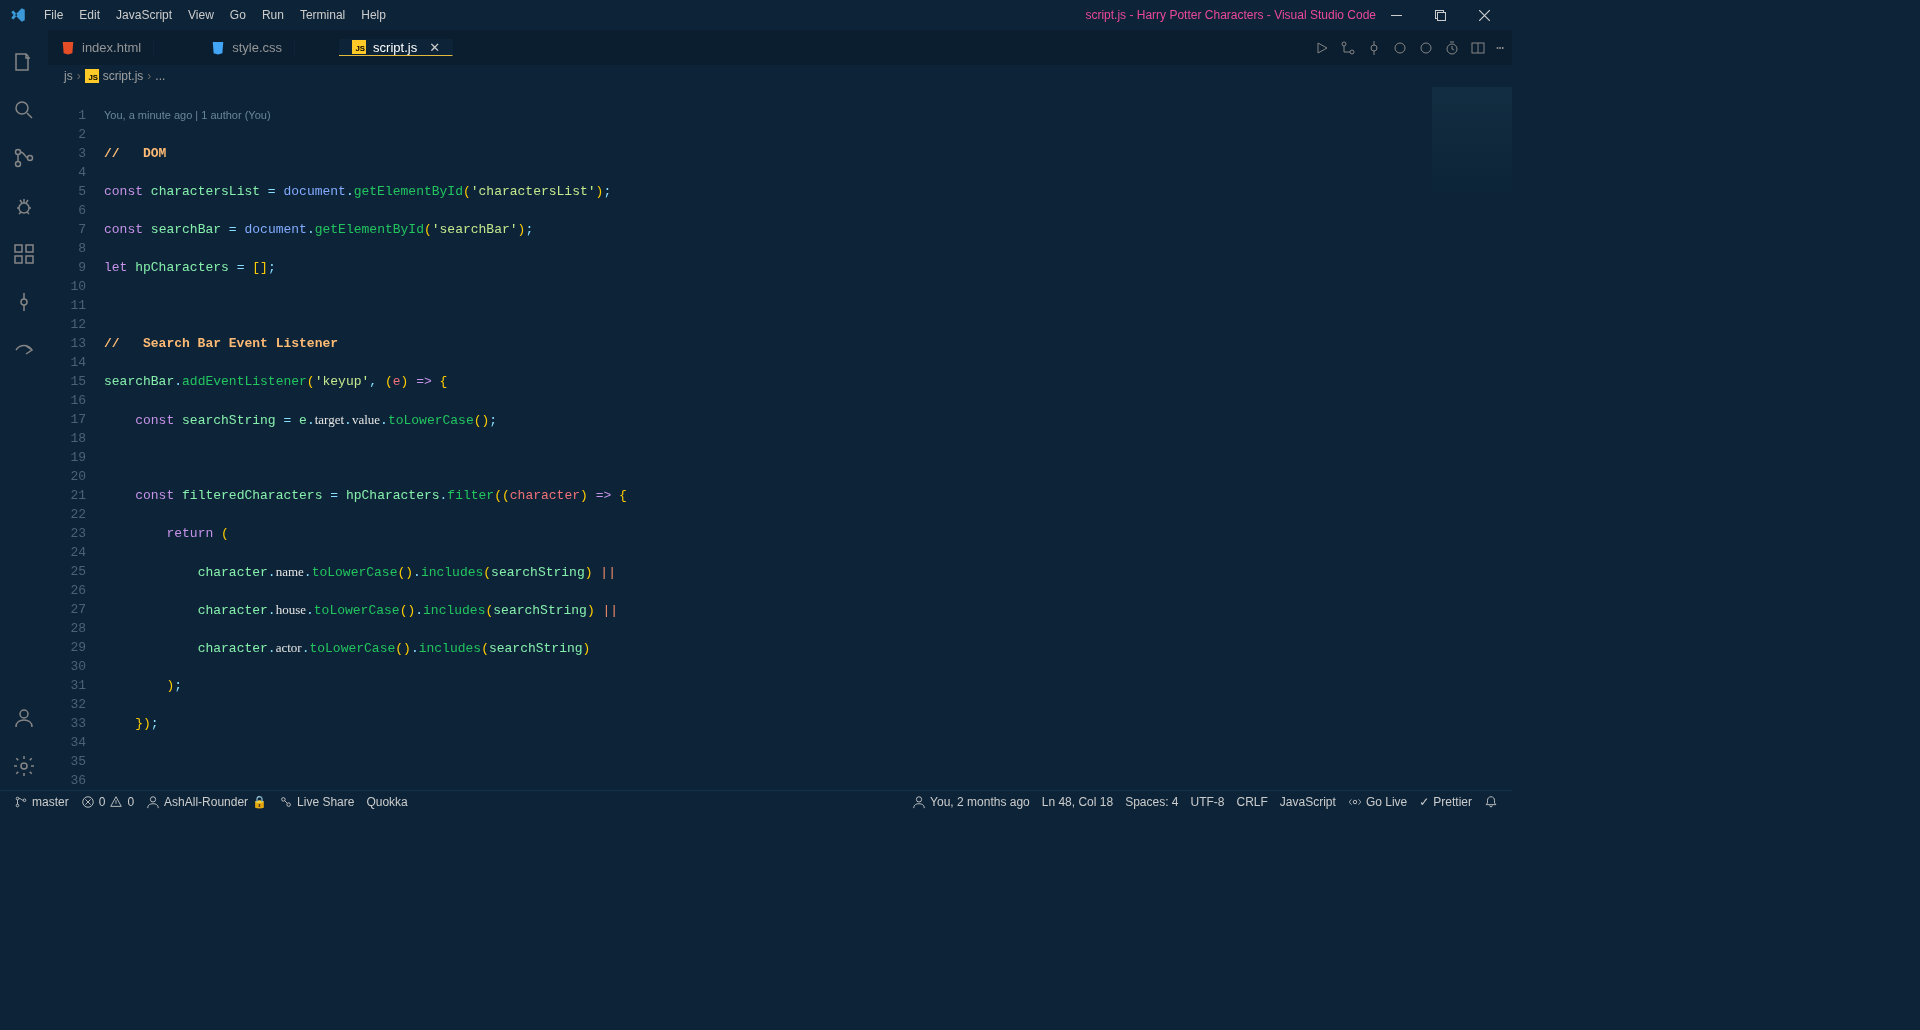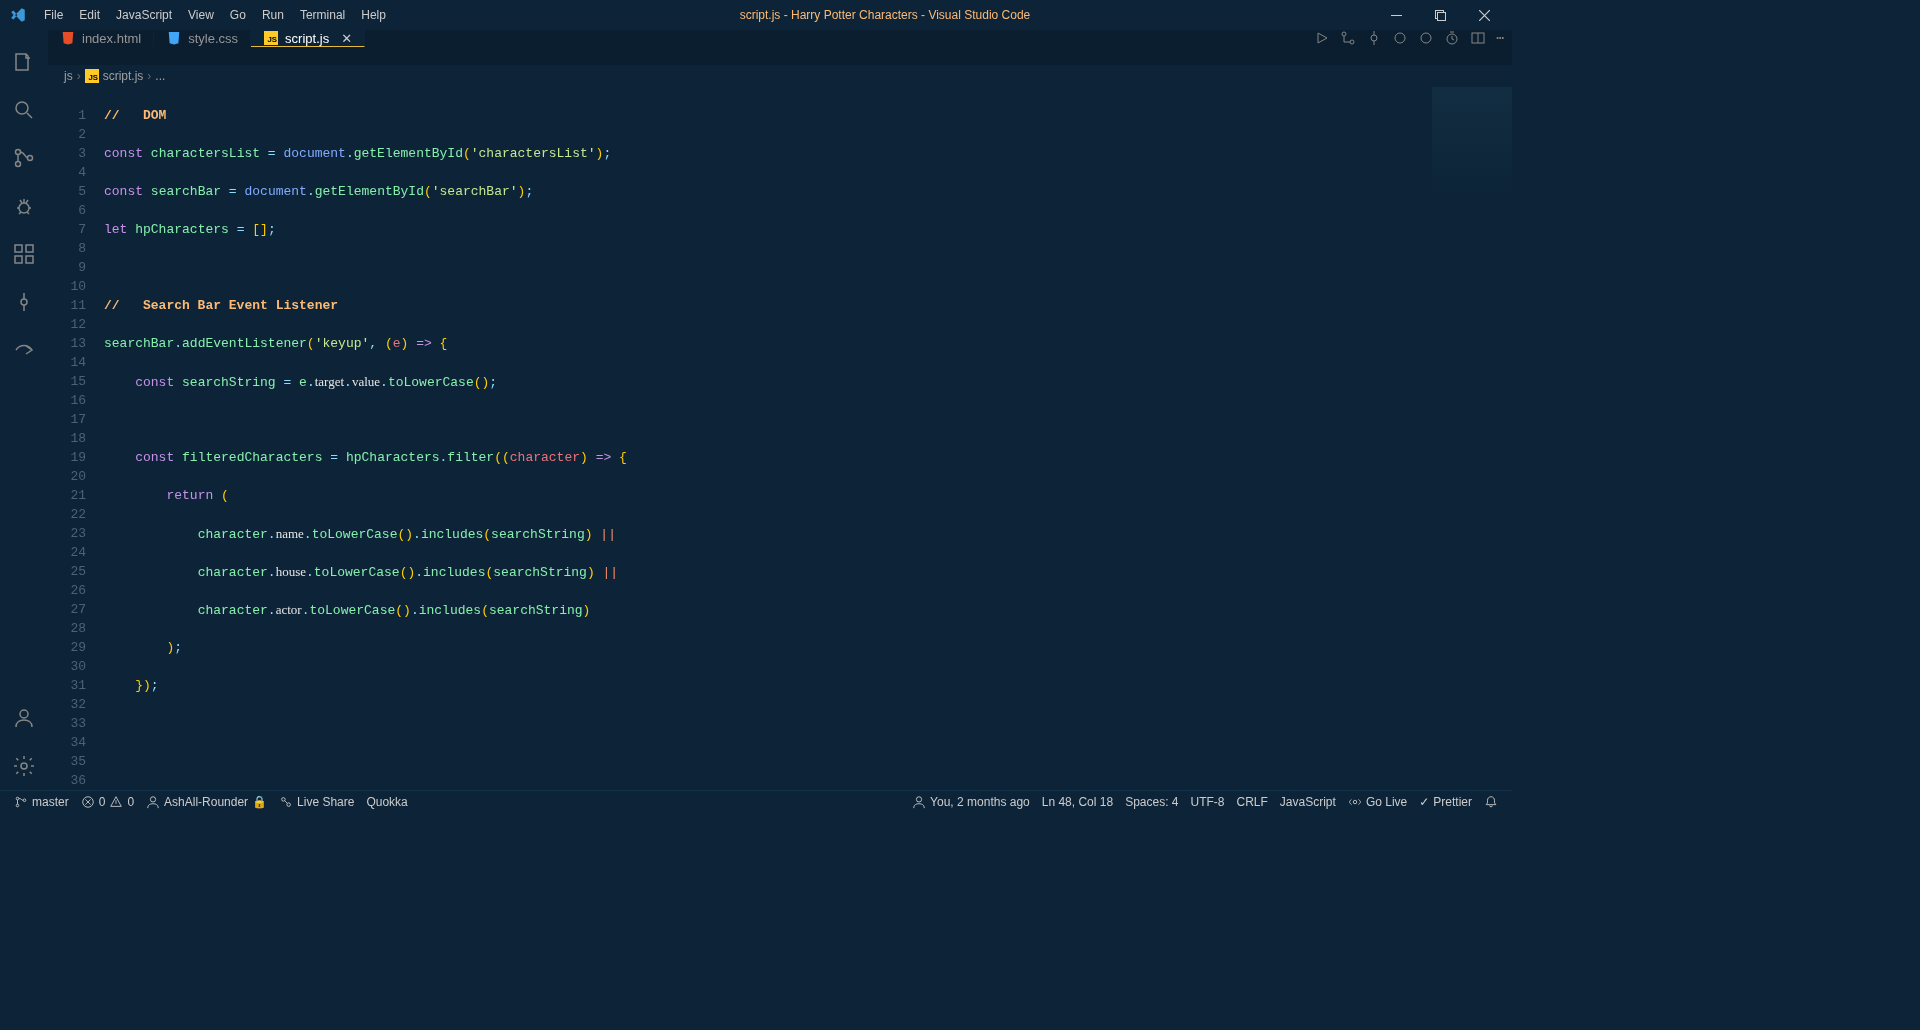--- a/index.html
+++ b/index.html
@@ -18,21 +18,21 @@
   background: #0d2438;
   display: flex;
   align-items: center;
   padding: 0 8px;
   font-family: Liberation Sans, sans-serif;
   font-size: 12px;
   color: #cccccc;
 }
 .titlebar .logo { width: 20px; height: 20px; margin-right: 8px; display:flex;align-items:center;justify-content:center; }
 .titlebar .menu-item { padding: 0 8px; cursor: pointer; }
-.titlebar .title-center { flex: 1; text-align: center; color: #fdba74; }
+.titlebar .title-center { flex: 1; text-align: right; color: #ec4899; }
 .titlebar .win-controls { display: flex; gap: 4px; }
 .titlebar .win-btn { width: 40px; height: 28px; display: flex; align-items: center; justify-content: center; cursor: pointer; }
 .main-area { flex: 1; display: flex; overflow: hidden; }
 .activity-bar {
   width: 48px;
   background: #0d2438;
   display: flex;
   flex-direction: column;
   align-items: center;
   padding-top: 8px;
@@ -42,21 +42,22 @@
   display: flex; align-items: center; justify-content: center;
   color: #858585;
   cursor: pointer;
 }
 .activity-bar .ab-spacer { flex: 1; }
 .editor-area { flex: 1; display: flex; flex-direction: column; overflow: hidden; }
 .tabs-bar {
   height: 35px;
   background: #0a1e30;
   display: flex;
-  align-items: flex-start;
+  align-items: center;
+  gap: 44px;
 }
 .tab {
   padding: 0 12px;
   display: flex; align-items: center; gap: 6px;
   color: #969696;
   font-family: -apple-system, BlinkMacSystemFont, 'Segoe UI', sans-serif;
   font-size: 13px;
   cursor: pointer;
   border-right: 1px solid #0d2438;
 }
@@ -113,21 +114,21 @@
   width: 80px; height: 140px;
   background: linear-gradient(#1a3a50 0%, transparent 80%);
   opacity: 0.4;
 }
 .tok-comment { color: #fdba74; font-style: normal; font-weight: bold; }
 .tok-kw { color: #c792ea; }
 .tok-kw2 { color: #c792ea; }
 .tok-var { color: #86efac; }
 .tok-op { color: #89ddff; }
 .tok-obj { color: #82aaff; }
-.tok-fn { color: #86efac; }
+.tok-fn { color: #22c55e; }
 .tok-str { color: #c3e88d; }
 .tok-punc { color: #ffcc00; }
 .tok-punc2 { color: #89ddff; }
 .tok-prop { color: #e5e5e5; font-family: Liberation Serif, serif; }
 .tok-param { color: #f07178; }
 .tok-or { color: #f78c6c; }
 .statusbar {
   height: 22px;
   background: #0d2438;
   border-top: 1px solid #12324a;
@@ -361,20 +362,21 @@
           <div>29</div>
           <div>30</div>
           <div>31</div>
           <div>32</div>
           <div>33</div>
           <div>34</div>
           <div>35</div>
           <div>36</div>
         </div>
       <div class="code-area">
+<div class="codelens">You, a minute ago | 1 author (You)</div>
 <div class="code-line"><span class="tok-comment">//   DOM</span></div>
 <div class="code-line"><span class="tok-kw">const</span> <span class="tok-var">charactersList</span> <span class="tok-op">=</span> <span class="tok-obj">document</span><span class="tok-punc2">.</span><span class="tok-fn">getElementById</span><span class="tok-punc">(</span><span class="tok-str">'charactersList'</span><span class="tok-punc">)</span><span class="tok-punc2">;</span></div>
 <div class="code-line"><span class="tok-kw">const</span> <span class="tok-var">searchBar</span> <span class="tok-op">=</span> <span class="tok-obj">document</span><span class="tok-punc2">.</span><span class="tok-fn">getElementById</span><span class="tok-punc">(</span><span class="tok-str">'searchBar'</span><span class="tok-punc">)</span><span class="tok-punc2">;</span></div>
 <div class="code-line"><span class="tok-kw">let</span> <span class="tok-var">hpCharacters</span> <span class="tok-op">=</span> <span class="tok-punc">[]</span><span class="tok-punc2">;</span></div>
 <div class="code-line"></div>
 <div class="code-line"><span class="tok-comment">//   Search Bar Event Listener</span></div>
 <div class="code-line"><span class="tok-var">searchBar</span><span class="tok-punc2">.</span><span class="tok-fn">addEventListener</span><span class="tok-punc">(</span><span class="tok-str">'keyup'</span><span class="tok-punc2">,</span> <span class="tok-punc">(</span><span class="tok-param">e</span><span class="tok-punc">)</span> <span class="tok-kw2">=&gt;</span> <span class="tok-punc">{</span></div>
 <div class="code-line">    <span class="tok-kw">const</span> <span class="tok-var">searchString</span> <span class="tok-op">=</span> <span class="tok-var">e</span><span class="tok-punc2">.</span><span class="tok-prop">target</span><span class="tok-punc2">.</span><span class="tok-prop">value</span><span class="tok-punc2">.</span><span class="tok-fn">toLowerCase</span><span class="tok-punc">()</span><span class="tok-punc2">;</span></div>
 <div class="code-line"></div>
 <div class="code-line">    <span class="tok-kw">const</span> <span class="tok-var">filteredCharacters</span> <span class="tok-op">=</span> <span class="tok-var">hpCharacters</span><span class="tok-punc2">.</span><span class="tok-fn">filter</span><span class="tok-punc">((</span><span class="tok-param">character</span><span class="tok-punc">)</span> <span class="tok-kw2">=&gt;</span> <span class="tok-punc">{</span></div>

